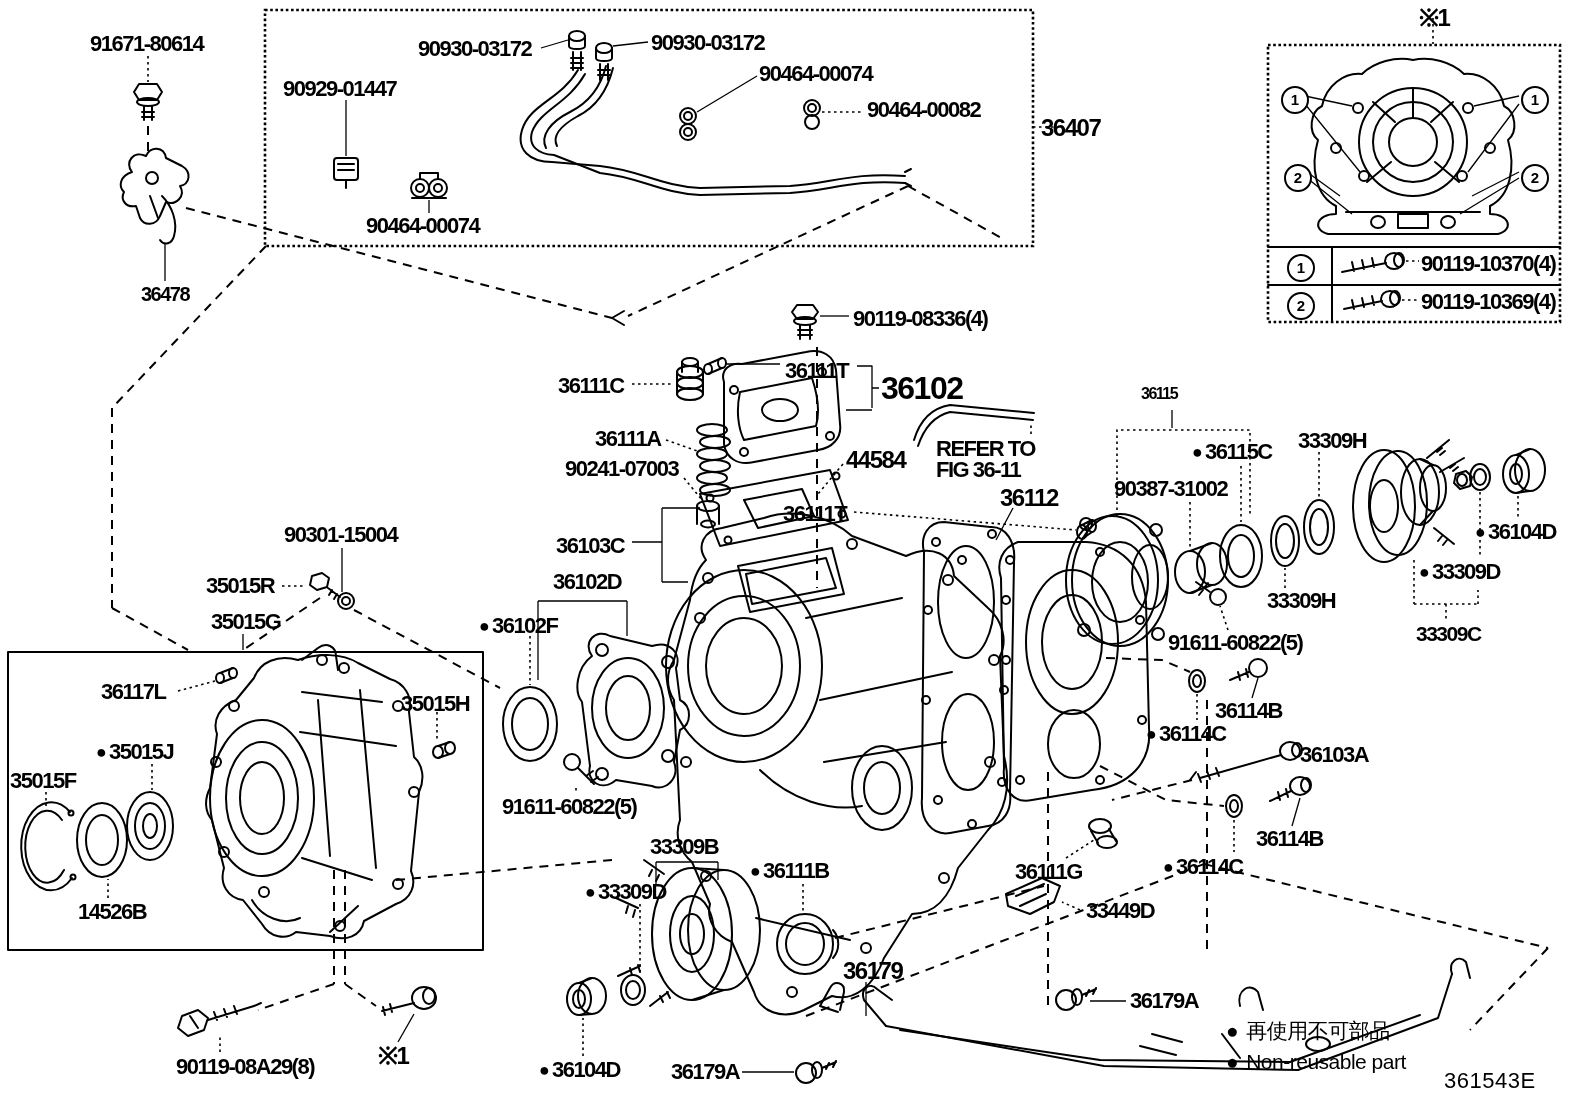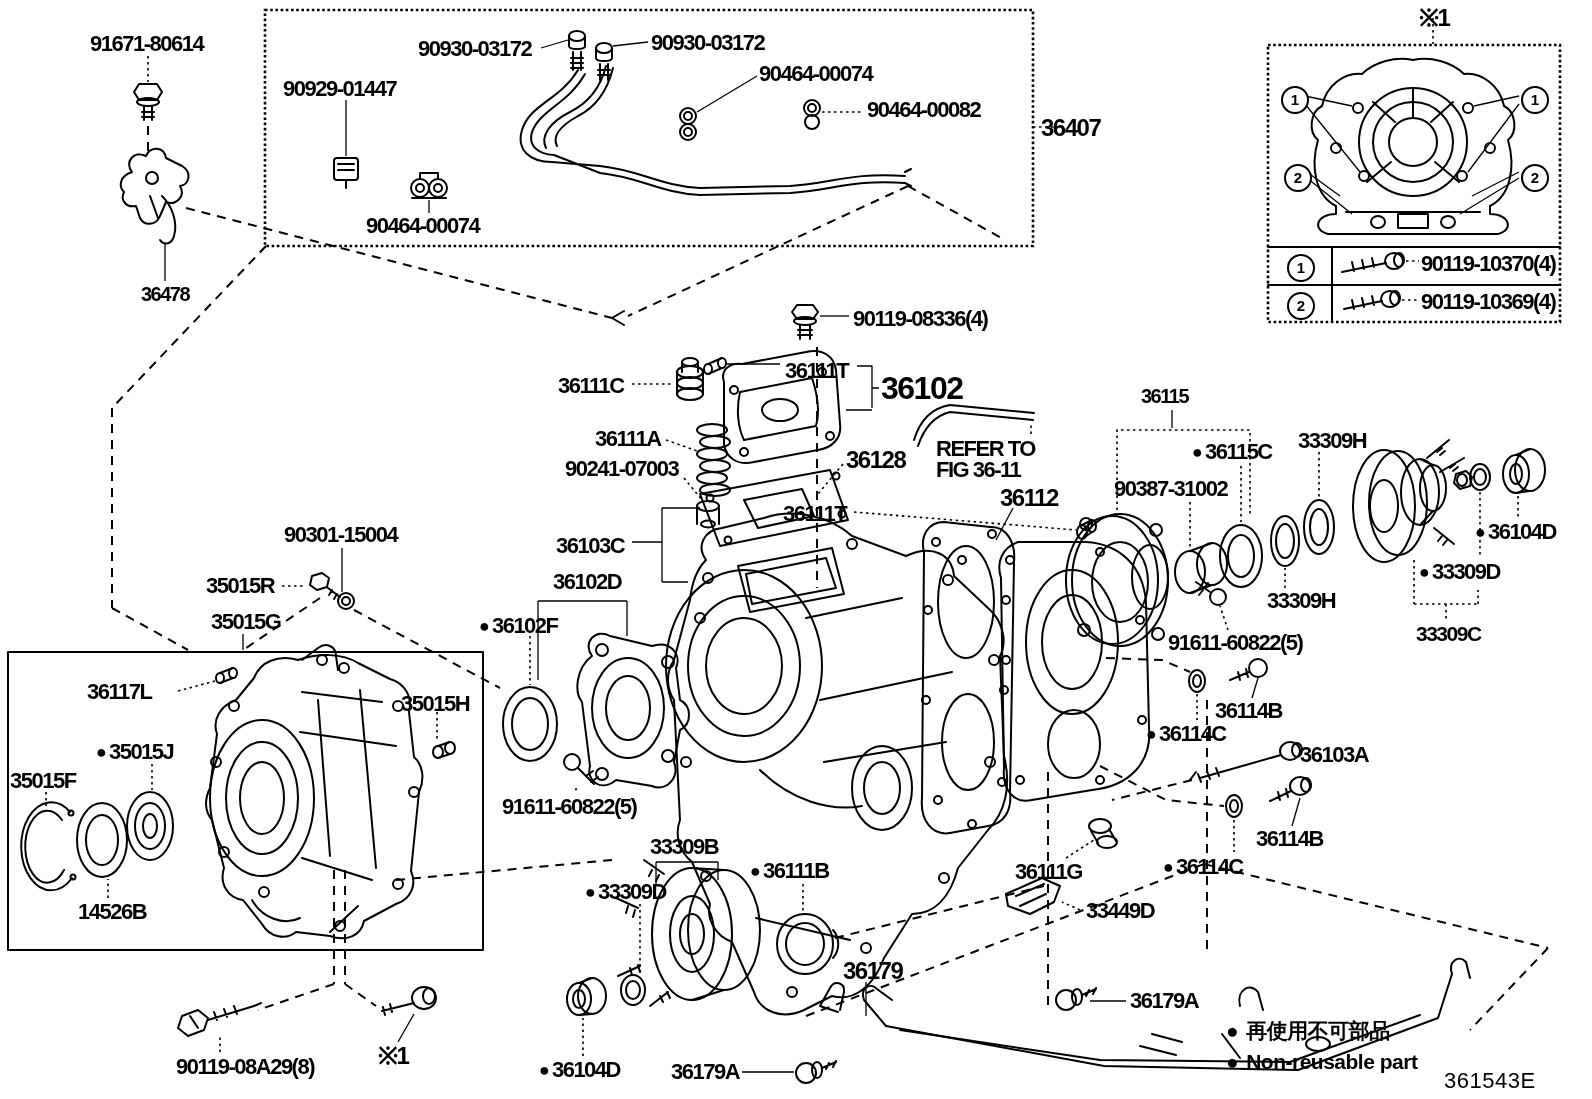--- a/index.html
+++ b/index.html
@@ -5,21 +5,21 @@
   html,body{margin:0;padding:0;background:#fff}
   #stage{position:relative;width:1592px;height:1099px;background:#fff;overflow:hidden;
          font-family:"Liberation Sans",sans-serif}
   #art{position:absolute;left:0;top:0}
   .plabel{position:absolute;white-space:nowrap;color:#000;font-weight:bold;
           font-size:22px;line-height:1.0;letter-spacing:-1.5px}
   .plabel .dot{letter-spacing:0;margin-right:2px;font-size:0.82em;vertical-align:1px}
   .callout{position:absolute;width:24px;height:24px;border:2px solid #000;border-radius:50%;
            color:#000;font-weight:bold;font-size:15px;line-height:24px;text-align:center;
            letter-spacing:0;background:#fff}
-  .legend-row{position:absolute;white-space:nowrap;color:#000;font-weight:bold;
+  .legend-row{position:absolute;white-space:nowrap;color:#000;font-weight:normal;
               font-size:21px;line-height:1.1;letter-spacing:-0.5px}
   .legend-row .dot{margin-right:8px}
   .footer-code{position:absolute;left:1444px;top:1068px;color:#000;font-size:22px;
                letter-spacing:0.5px;font-weight:normal}
 </style>
 </head>
 <body>
 
 <div id="stage">
 
@@ -389,42 +389,42 @@
       <div class="plabel" style="left: 867px; top: 99px;"><span>90464-00082</span></div>
       <div class="plabel" style="left: 366px; top: 215px;"><span>90464-00074</span></div>
       <div class="plabel" style="left: 1041px; top: 116px; font-size: 24px;"><span>36407</span></div>
       <div class="plabel" style="left: 141px; top: 284px; font-size: 20px;"><span>36478</span></div>
       <div class="plabel" style="left: 1419px; top: 6px; font-size: 24px;"><span>※1</span></div>
       <div class="plabel" style="left: 853px; top: 308px;"><span>90119-08336(4)</span></div>
       <div class="plabel" style="left: 558px; top: 375px;"><span>36111C</span></div>
       <div class="plabel" style="left: 785px; top: 360px;"><span>36111T</span></div>
       <div class="plabel" style="left: 881px; top: 372px; font-size: 32px;"><span>36102</span></div>
       <div class="plabel" style="left: 595px; top: 428px;"><span>36111A</span></div>
-      <div class="plabel" style="left: 846px; top: 448px; font-size: 24px;"><span>36128</span></div>
+      <div class="plabel" style="left: 846px; top: 448px; font-size: 24px;"><span>44584</span></div>
       <div class="plabel" style="left: 565px; top: 458px;"><span>90241-07003</span></div>
       <div class="plabel" style="left: 936px; top: 438px;"><span>REFER TO</span></div>
       <div class="plabel" style="left: 936px; top: 459px;"><span>FIG 36-11</span></div>
       <div class="plabel" style="left: 783px; top: 503px;"><span>36111T</span></div>
       <div class="plabel" style="left: 1000px; top: 486px; font-size: 24px;"><span>36112</span></div>
-      <div class="plabel" style="left: 1141px; top: 386px; font-size: 20px;"><span>36115</span></div>
+      <div class="plabel" style="left: 1141px; top: 386px; font-size: 16px;"><span>36115</span></div>
       <div class="plabel" style="left: 1192px; top: 441px;"><span class="dot">●</span><span>36115C</span></div>
       <div class="plabel" style="left: 1298px; top: 430px;"><span>33309H</span></div>
       <div class="plabel" style="left: 1114px; top: 478px;"><span>90387-31002</span></div>
       <div class="plabel" style="left: 556px; top: 535px;"><span>36103C</span></div>
       <div class="plabel" style="left: 553px; top: 571px; text-align: right;"><span>36102D</span></div>
       <div class="plabel" style="left: 1475px; top: 521px;"><span class="dot">●</span><span>36104D</span></div>
       <div class="plabel" style="left: 1419px; top: 561px;"><span class="dot">●</span><span>33309D</span></div>
       <div class="plabel" style="left: 1267px; top: 590px;"><span>33309H</span></div>
       <div class="plabel" style="left: 1416px; top: 623px; font-size: 21px;"><span>33309C</span></div>
       <div class="plabel" style="left: 1168px; top: 632px;"><span>91611-60822(5)</span></div>
       <div class="plabel" style="left: 284px; top: 524px;"><span>90301-15004</span></div>
       <div class="plabel" style="left: 206px; top: 575px;"><span>35015R</span></div>
       <div class="plabel" style="left: 211px; top: 611px;"><span>35015G</span></div>
       <div class="plabel" style="left: 479px; top: 615px;"><span class="dot">●</span><span>36102F</span></div>
-      <div class="plabel" style="left: 87px; top: 681px;"><span>36117L</span></div>
+      <div class="plabel" style="left: 101px; top: 681px;"><span>36117L</span></div>
       <div class="plabel" style="left: 401px; top: 693px;"><span>35015H</span></div>
       <div class="plabel" style="left: 96px; top: 741px;"><span class="dot">●</span><span>35015J</span></div>
       <div class="plabel" style="left: 10px; top: 770px;"><span>35015F</span></div>
       <div class="plabel" style="left: 78px; top: 901px;"><span>14526B</span></div>
       <div class="plabel" style="left: 502px; top: 796px;"><span>91611-60822(5)</span></div>
       <div class="plabel" style="left: 1215px; top: 700px;"><span>36114B</span></div>
       <div class="plabel" style="left: 1146px; top: 723px;"><span class="dot">●</span><span>36114C</span></div>
       <div class="plabel" style="left: 1300px; top: 744px;"><span>36103A</span></div>
       <div class="plabel" style="left: 1256px; top: 828px;"><span>36114B</span></div>
       <div class="plabel" style="left: 1163px; top: 856px;"><span class="dot">●</span><span>36114C</span></div>

